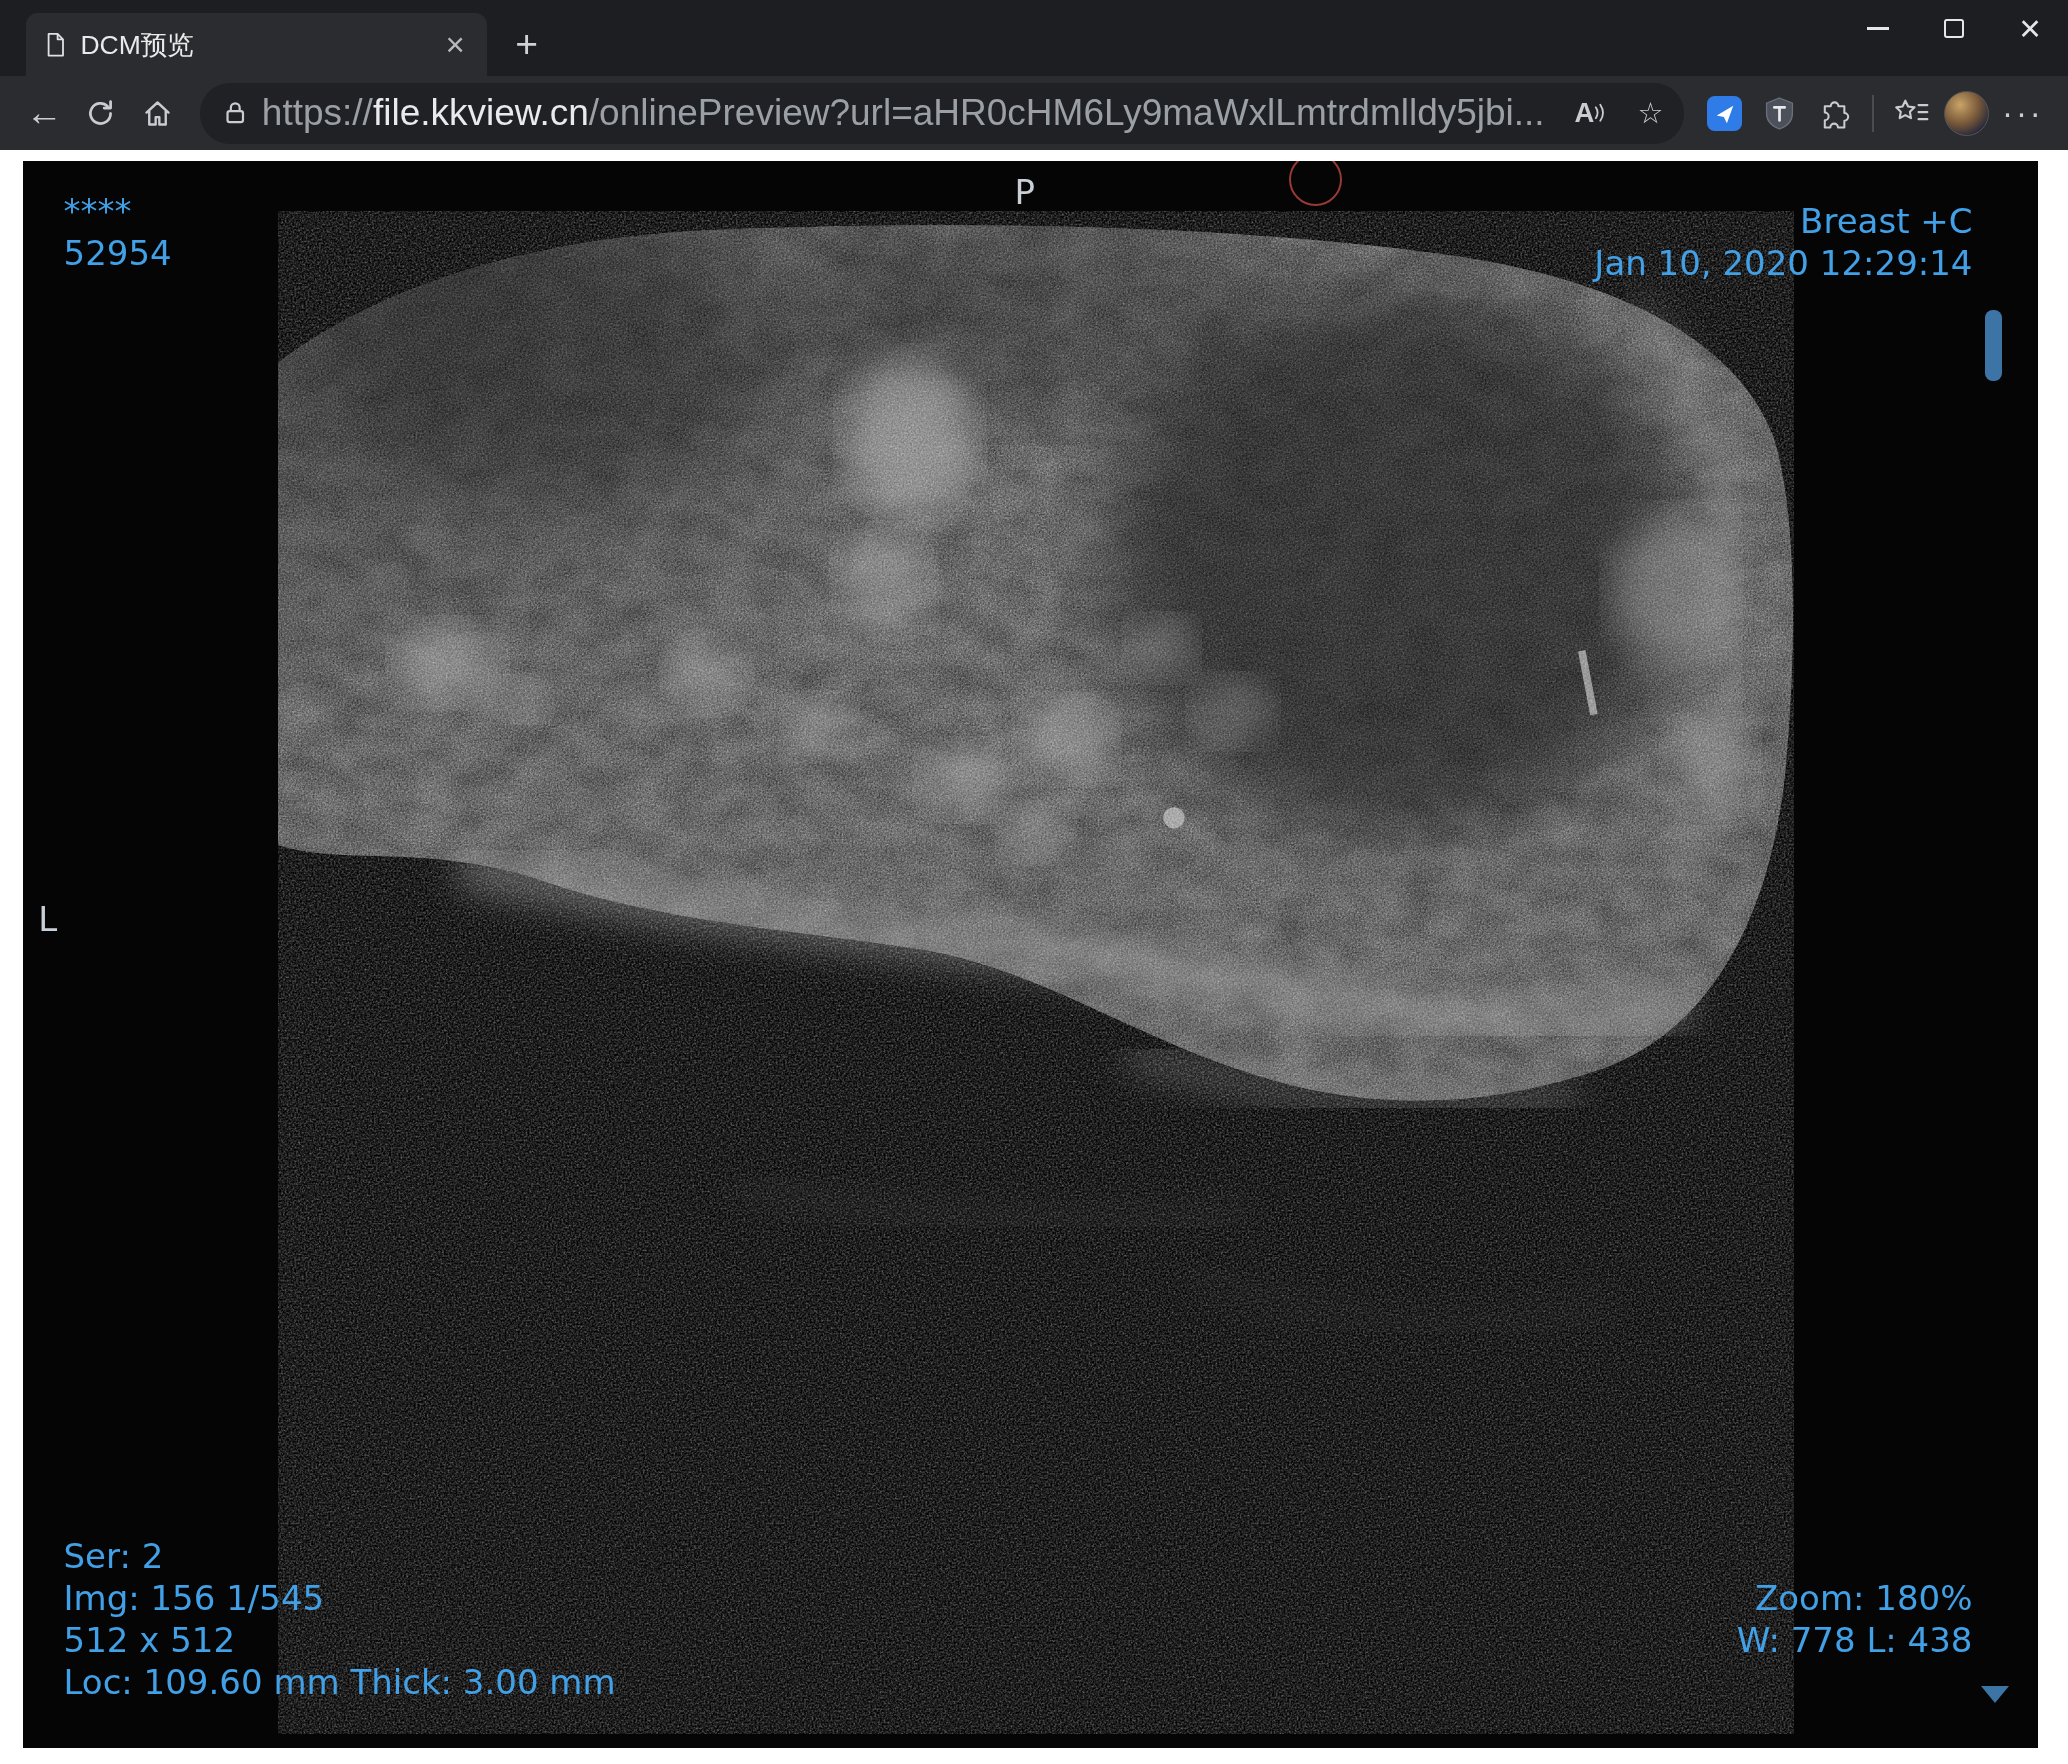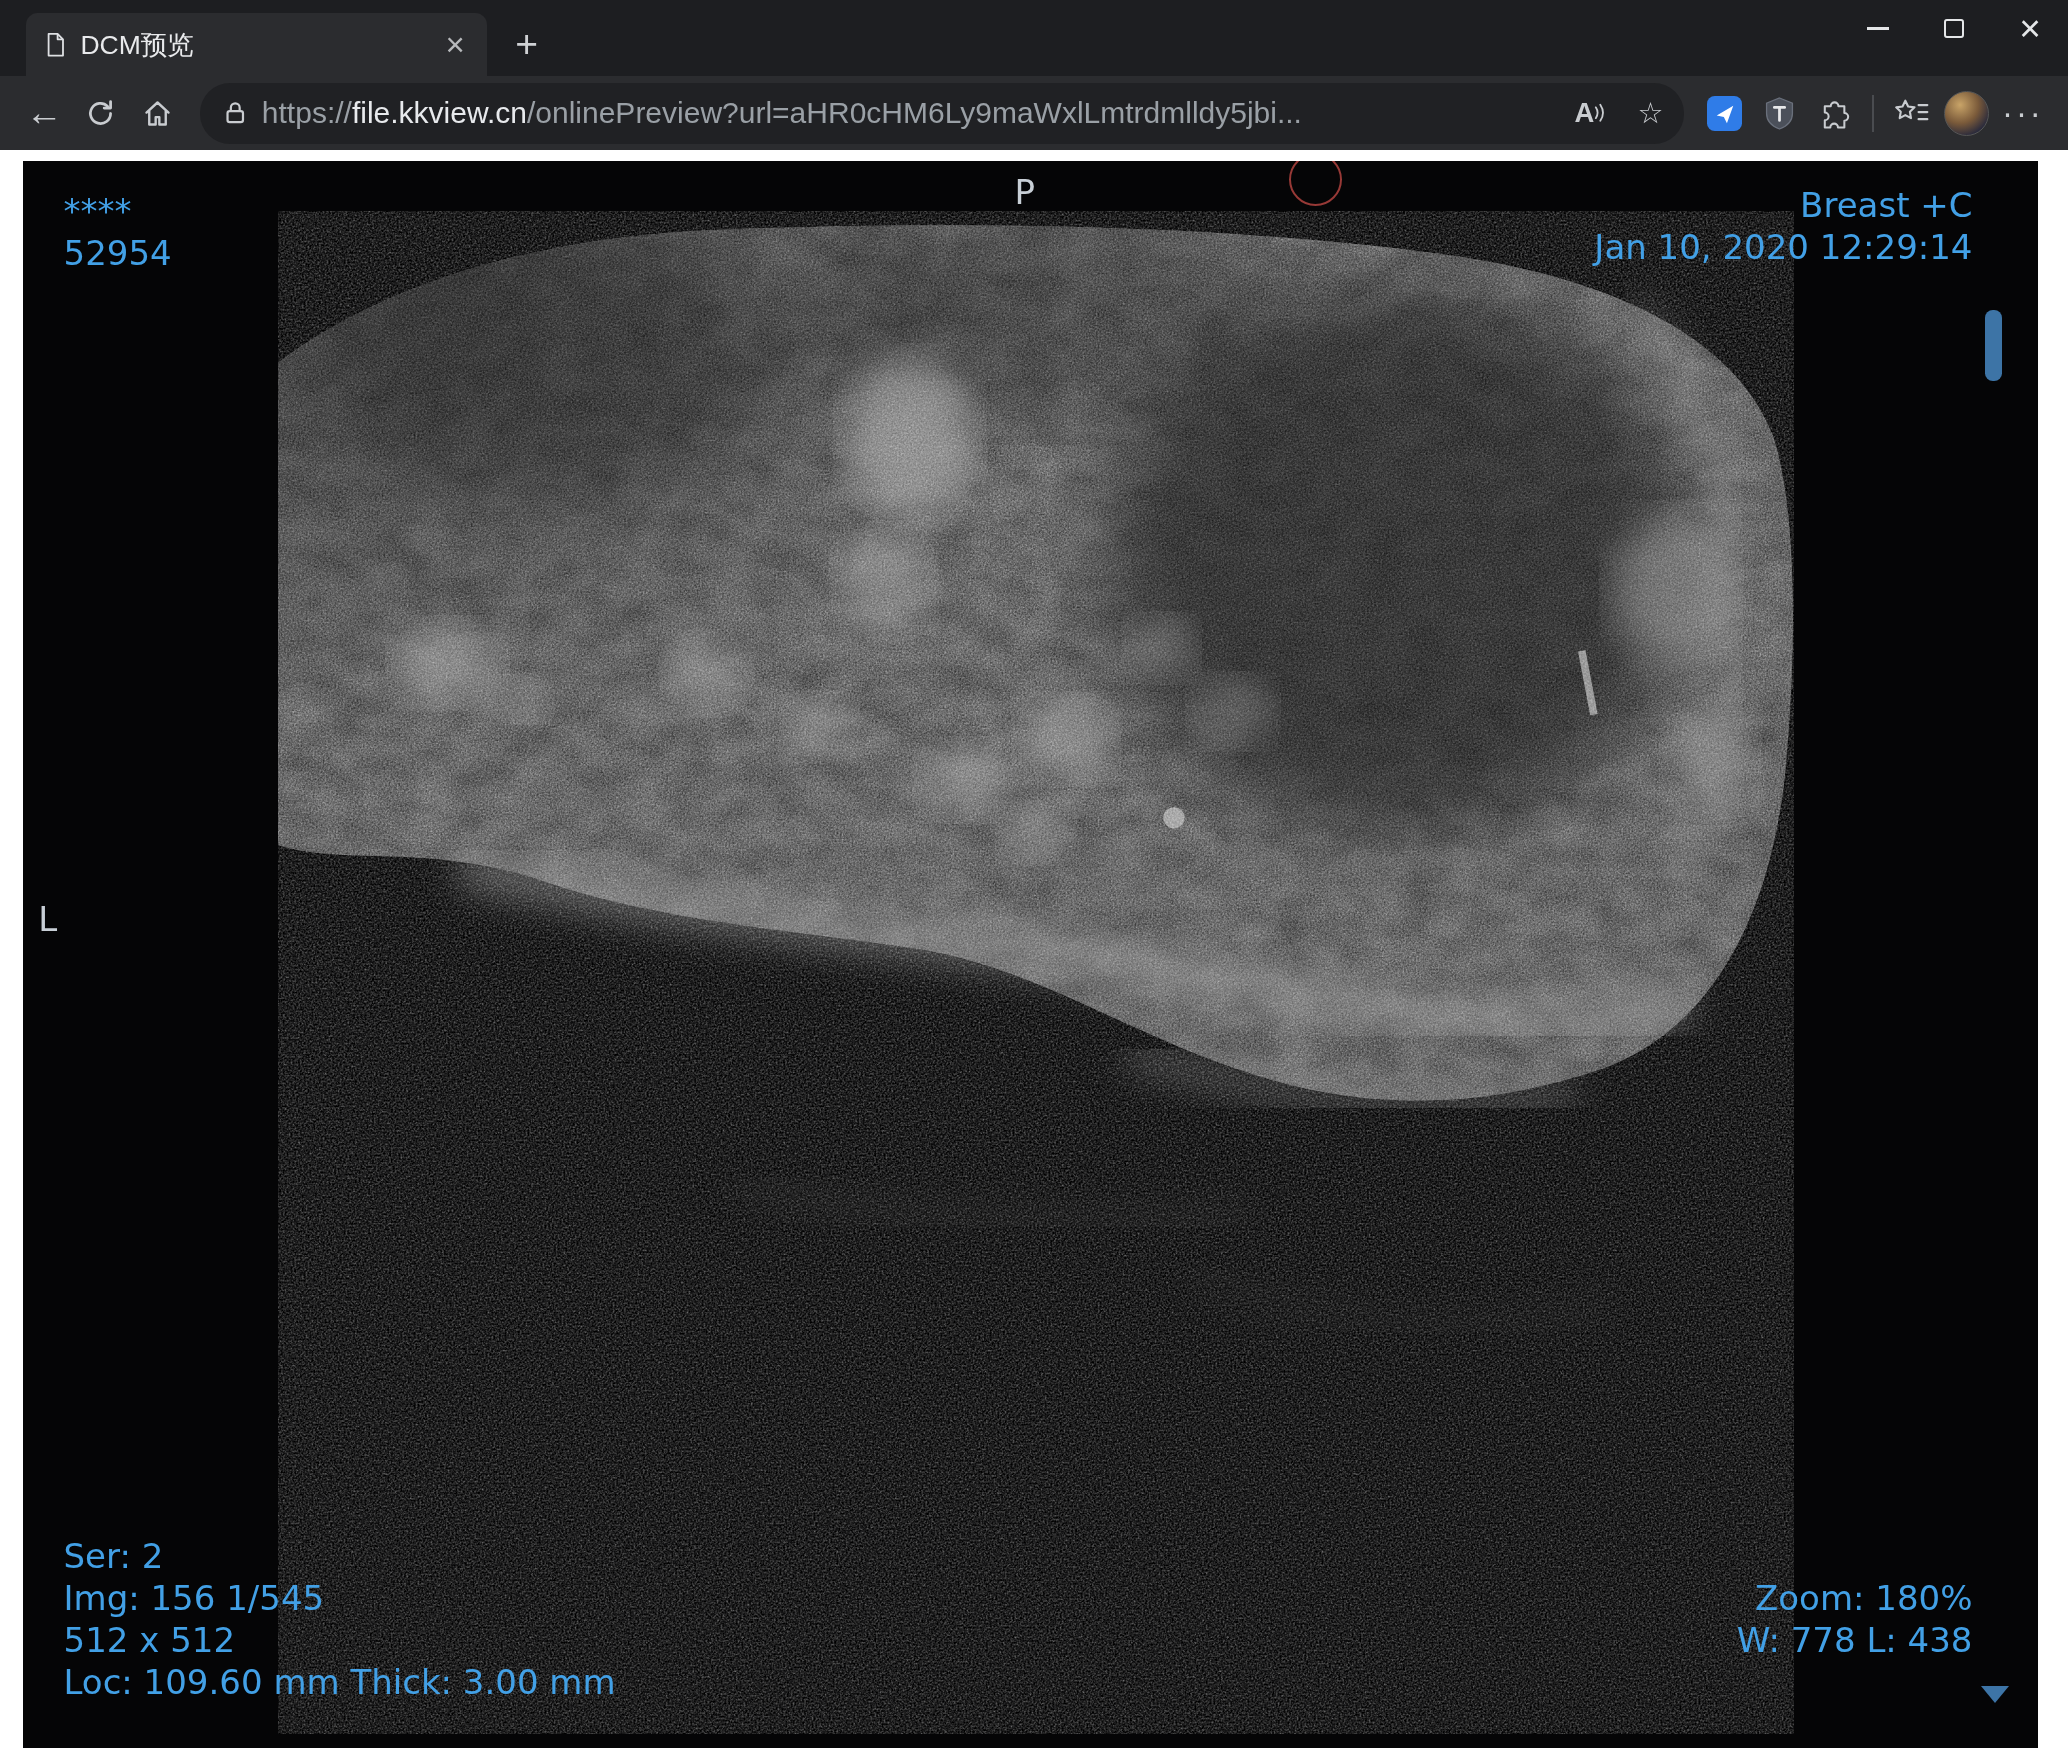--- a/index.html
+++ b/index.html
@@ -18,21 +18,21 @@
   .winbtn { width:76px; height:57px; display:flex; align-items:center; justify-content:center; color:#e4e6e8; }
   .min-line { width:21.6px; height:2.9px; background:#e4e6e8; }
   .max-box { width:19.6px; height:19.6px; border:2.5px solid #e4e6e8; border-radius:2.9px; }
   .winbtn.close { font-size:37px; font-weight:300; }
 
   
   .navbar { height:74px; background:#2b2c2f; display:flex; align-items:center; padding:0 17.6px; gap:3.9px; }
   .navbtn { width:53px; height:53px; border-radius:7.8px; color:#c9ccd0; font-size:37px; }
   .addressbar { flex:1; min-width:0; height:61px; background:#202124; border-radius:30px; margin:0 11.8px;
                 display:flex; align-items:center; gap:13.7px; padding:0 9.8px 0 21.6px; }
-  .url { flex:1; min-width:0; font-size:30px; color:#9aa0a6; white-space:nowrap; overflow:hidden; }
+  .url { flex:1; min-width:0; font-size:37px; color:#9aa0a6; white-space:nowrap; overflow:hidden; }
   .url .domain { color:#e8eaed; }
   .pillbtn { width:47px; height:47px; border-radius:50%; color:#c9ccd0; }
   .ra-a { font-size:27.4px; color:#c9ccd0; font-weight:bold; }
   .star { font-size:29px; }
   .extbtn { width:51px; height:51px; border-radius:7.8px; }
   .vdivider { width:2px; height:37px; background:#4a4c50; margin:0 7.8px; }
   .avatar { width:45px; height:45px; border-radius:50%;
             background: radial-gradient(circle at 35% 30%, #c9a468, #7a5a3a 45%, #23263c 80%);
             border:1px solid #555; }
   .more { font-size:33px; letter-spacing:2.9px; color:#c9ccd0; width:55px; }
@@ -40,21 +40,21 @@
   
   .content { position:relative; height:1607px; background:#fff; }
   .viewer { position:absolute; left:22.5px; top:10.8px; width:2015px; height:1587px; background:#050506; overflow:hidden; }
   .scan { position:absolute; left:255px; top:50px; width:1516px; height:1523px; display:block; }
 
   .ov { position:absolute; font-family:"DejaVu Sans", sans-serif; font-size:34px; line-height:42px;
         color:var(--overlay-blue, #42a0e6); white-space:nowrap; }
   .ov.right { text-align:right; }
   .ov.mark { color:var(--orientation-white, #c8cfd6); }
   #ovTL { left:41px; top:29px; }
-  #ovTR { right:65px; top:23px; }
+  #ovTR { right:65px; top:39px; }
   #ovP  { left:992px; top:9.8px; }
   #ovL  { left:15.7px; top:737px; }
   #ovBL { left:41px; top:1374px; }
   #ovBR { right:65px; top:1416px; }
 
   .annotation { position:absolute; left:1266px; top:-7.8px; width:53px; height:53px;
                 border:2.9px solid var(--annotation-red, #973936); border-radius:50%; }
   .vthumb { position:absolute; right:36px; top:149px; width:16.7px; height:71px; border-radius:7.8px;
             background:var(--scroll-blue, #3d74a6); }
   .varrow { position:absolute; right:29px; top:1525px; width:0; height:0;

